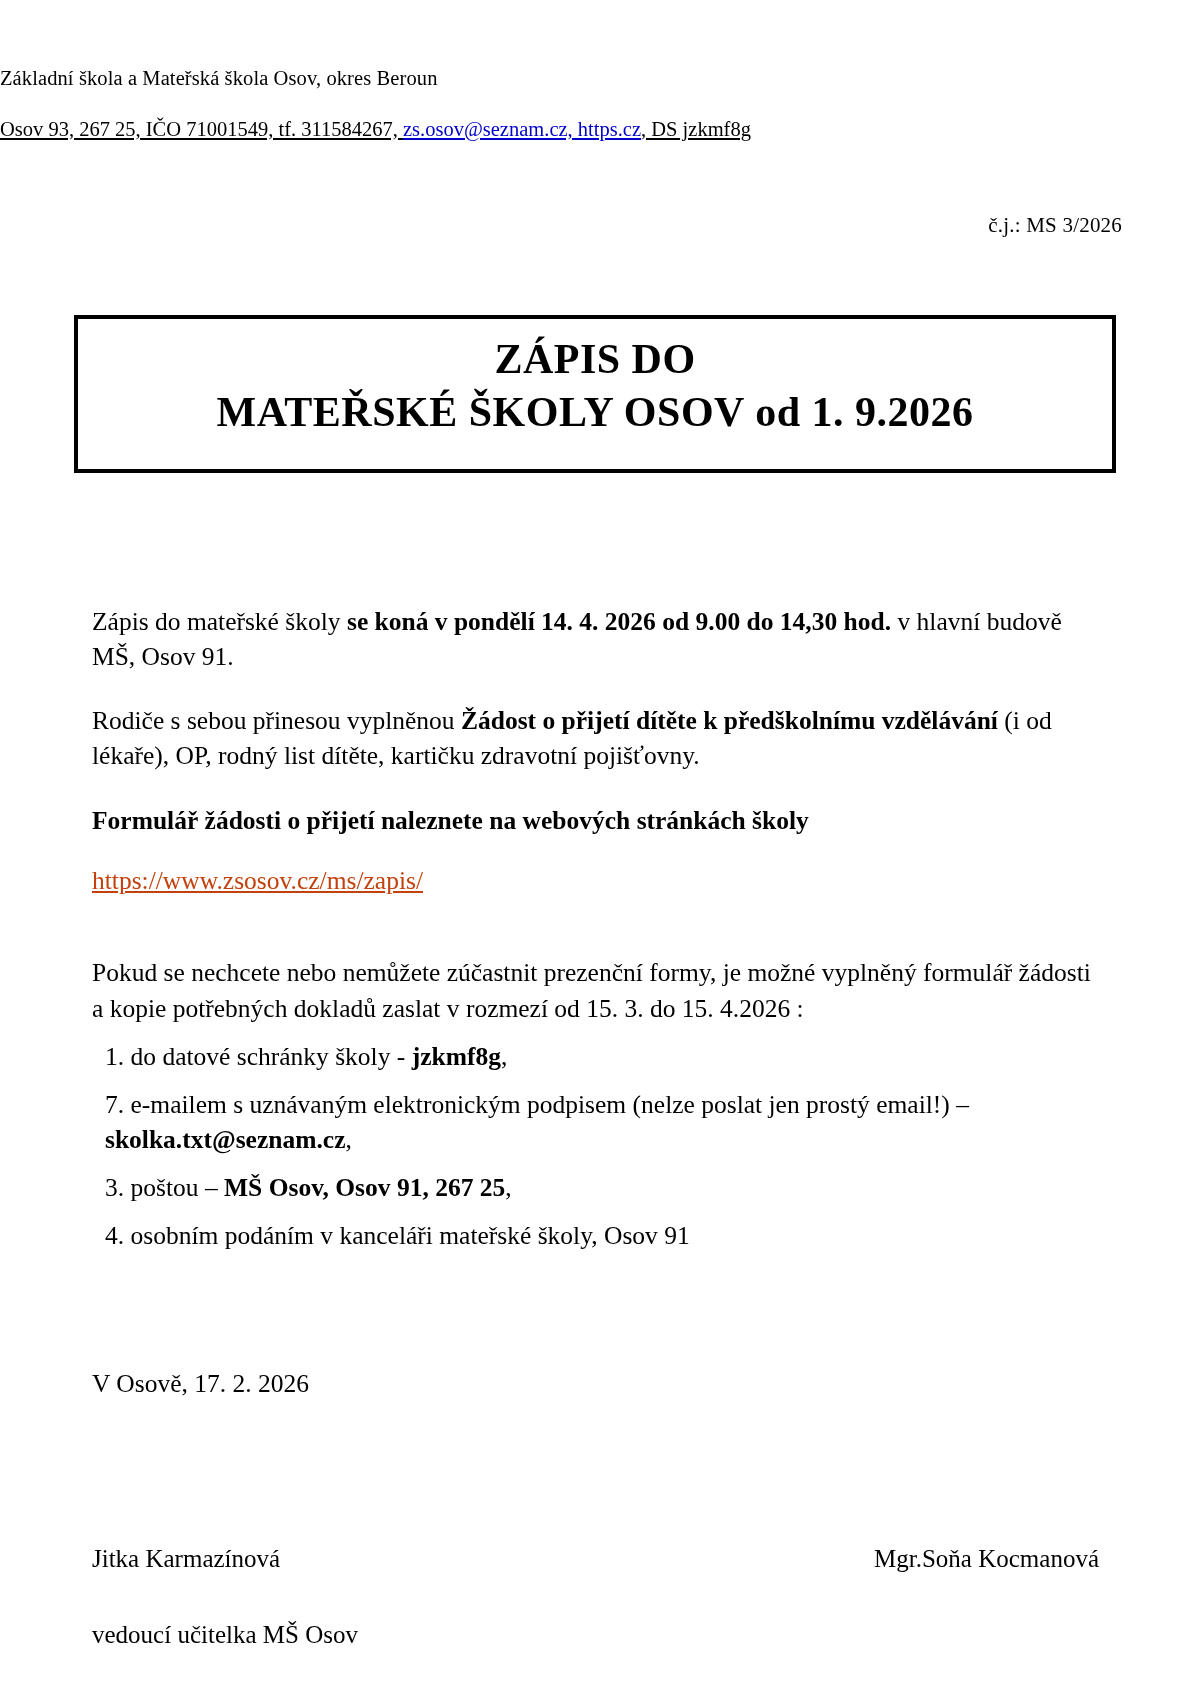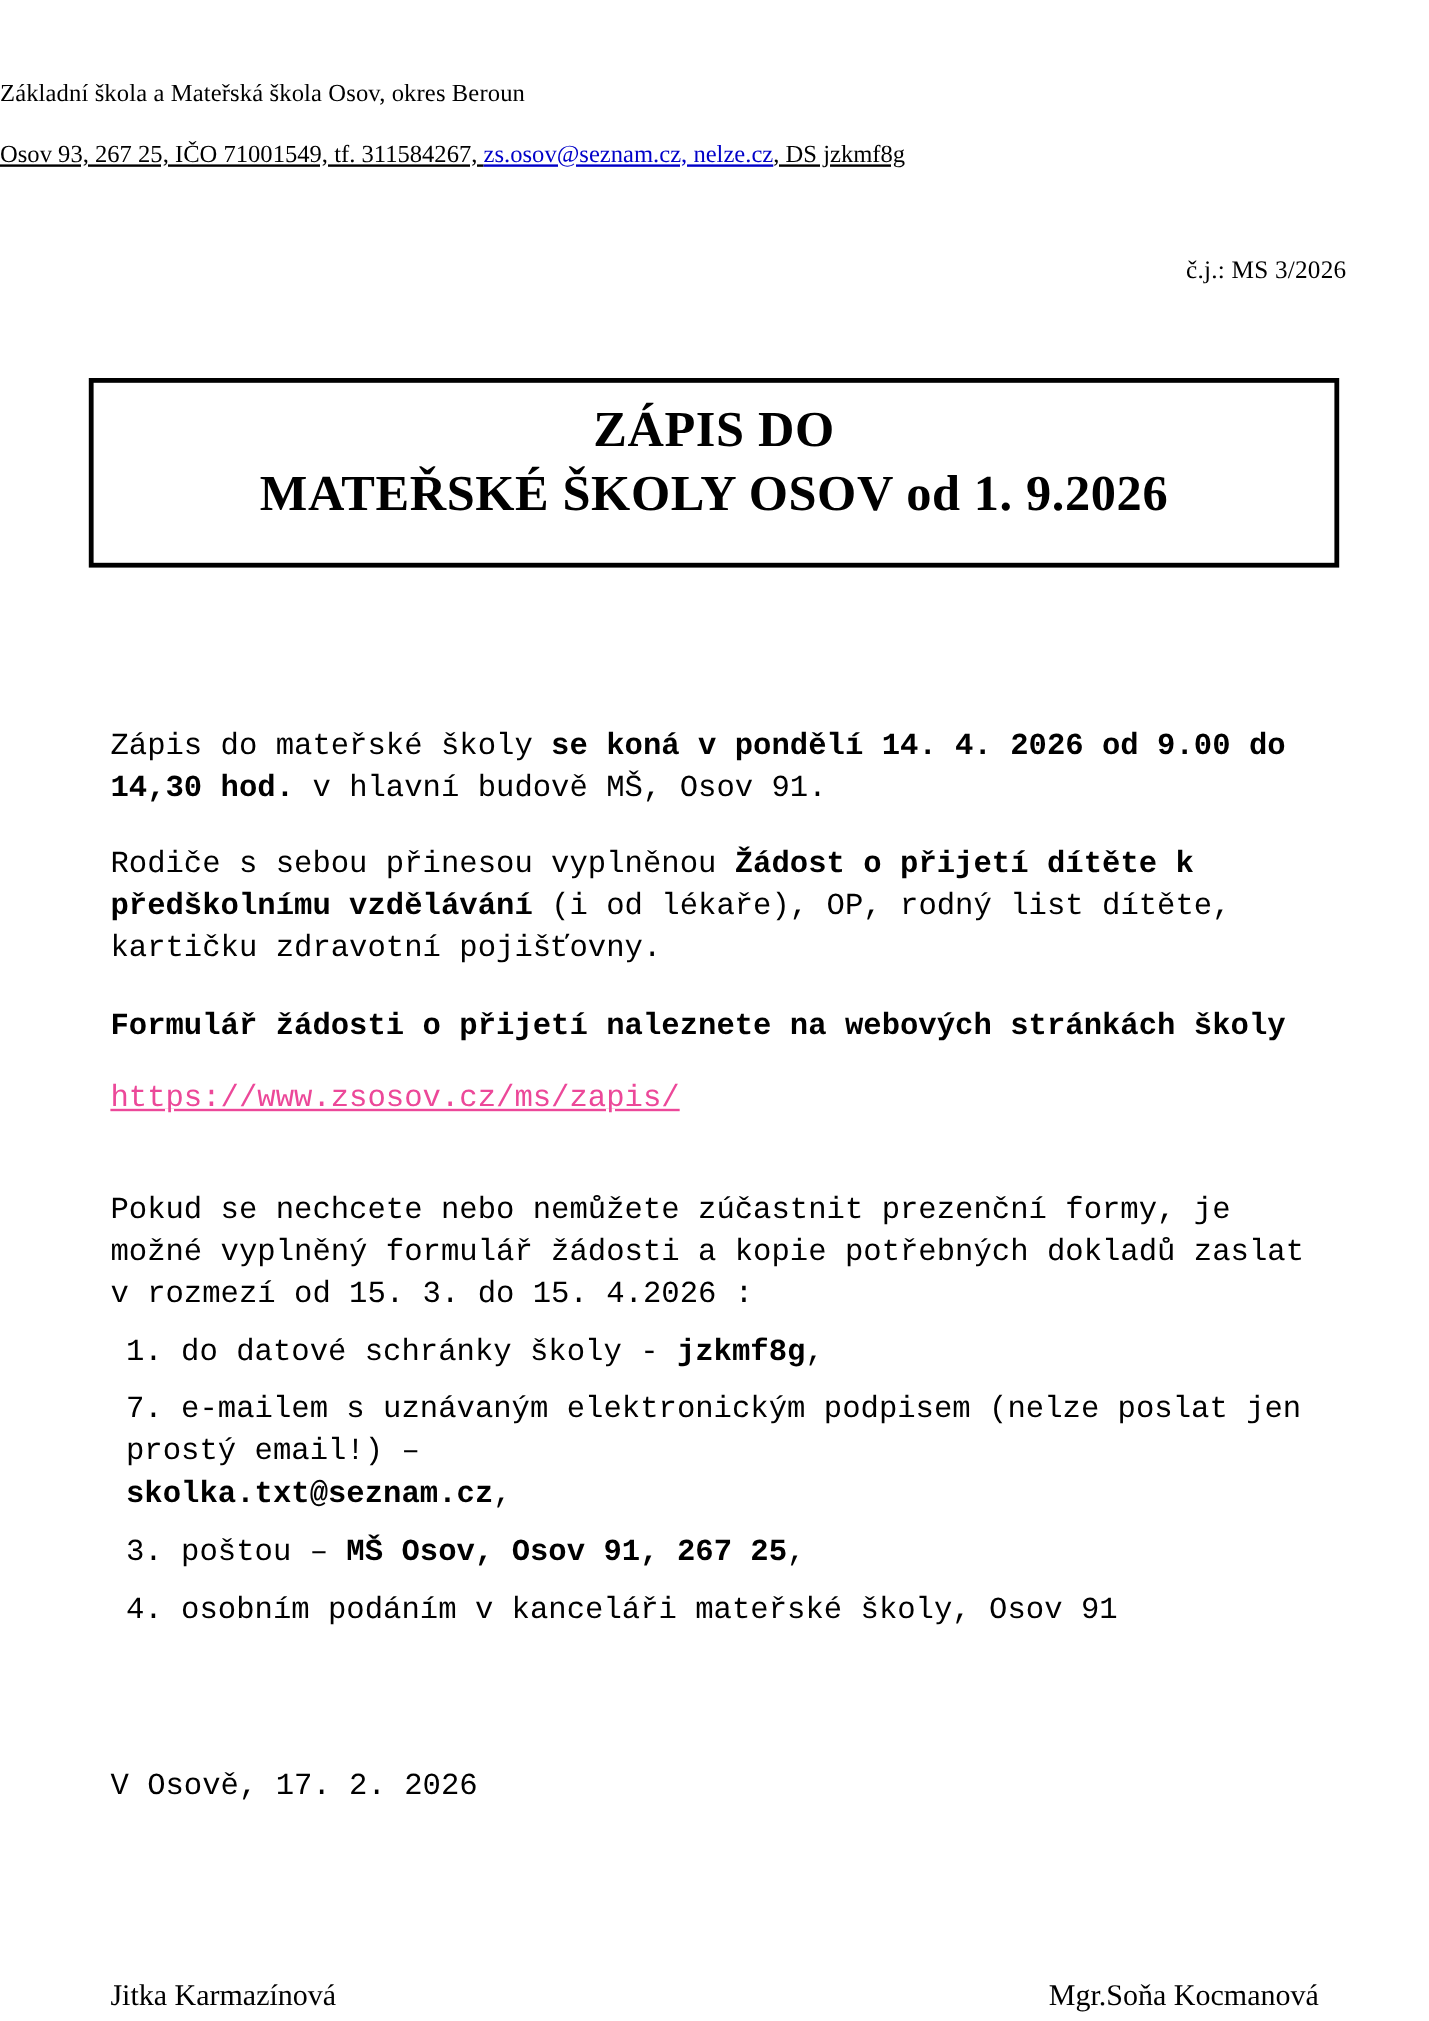--- a/index.html
+++ b/index.html
@@ -74,32 +74,31 @@
   }
 
   
   .body {
     margin: 0 92px 0 92px;
     font-size: 25.5px;
     line-height: 1.38;
   }
   .p {
     margin: 0;
-    font-family: Liberation Mono, monospace;
   }
   .p-1 { margin-top: 131px; }
   .p-2 { margin-top: 28px; }
   .p-3 { margin-top: 30px; font-weight: bold; }
   .p-url { margin-top: 25px; }
   .p-4 { margin-top: 57px; }
   .listline { margin: 13px; }
   .p-date { margin-top: 112px; }
 
   a.link, .link {
-    color: #ec4899;
+    color: #c2410c;
     text-decoration: underline;
     text-underline-offset: 2px;
   }
   b, .b { font-weight: bold; }
 
   
   .sig {
     margin: 142px 92px 0 92px;
     font-size: 25px;
     position: relative;
@@ -118,21 +117,21 @@
   }
   .sig-row-2 { margin-top: 44px; }
 </style>
 </head>
 <body>
 
 <div class="page">
 
   <div class="hdr-line1">Základní škola a Mateřská škola Osov, okres Beroun</div>
 
-  <div class="hdr-line2"><span class="u">Osov 93, 267 25, IČO 71001549, tf. 311584267, </span><span class="lnk">zs.osov@seznam.cz, nelze.cz</span><span class="u">, DS jzkmf8g</span></div>
+  <div class="hdr-line2"><span class="u">Osov 93, 267 25, IČO 71001549, tf. 311584267, </span><span class="lnk">zs.osov@seznam.cz, https.cz</span><span class="u">, DS jzkmf8g</span></div>
 
   <div class="caseno">č.j.: MS 3/2026</div>
 
   <div class="titlebox">
     <div class="t1">ZÁPIS DO</div>
     <div class="t2">MATEŘSKÉ ŠKOLY OSOV od 1. 9.2026</div>
   </div>
 
   <div class="body">
 

